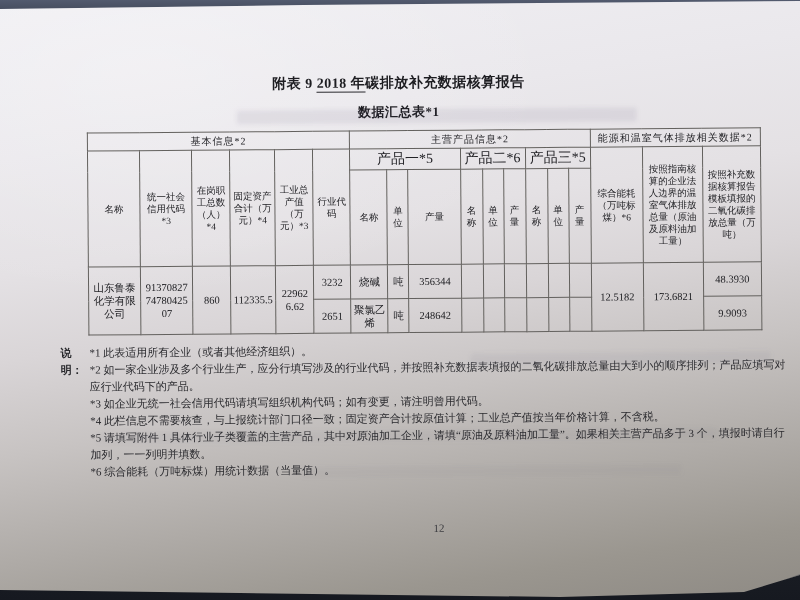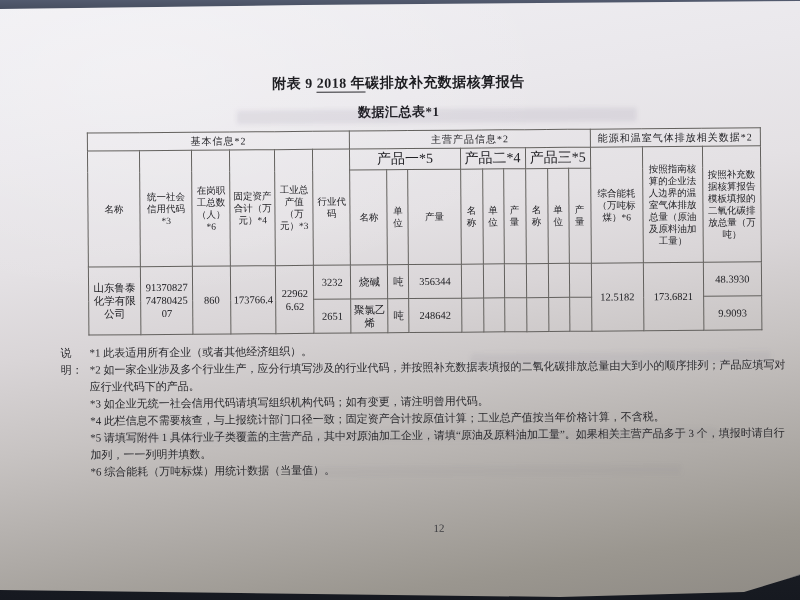--- a/index.html
+++ b/index.html
@@ -49,21 +49,21 @@
   .ch{font-size:9.5px;line-height:12px;}
   .ch.tall{height:92px;}
   .num{word-break:break-all;}
   tr.dr td{font-size:10.5px;height:31px;line-height:13px;}
   td.cname{padding:1px 7px;line-height:14px;}
   .notes{
     display:flex;align-items:flex-start;
     margin:9px 0 0 60px;width:732px;
     font-size:11px;line-height:17px;color:#2a2a2e;
   }
-  .notes-label{flex:0 0 29px;font-weight:normal;}
+  .notes-label{flex:0 0 29px;font-weight:bold;}
   .notes-items{flex:1;}
   .note-item{margin:0;}
   .pageno{
     margin-top:44px;text-align:center;font-size:11px;color:#3c3c40;
     transform:translateX(37px);
   }
   .corner-sliver{
     position:absolute;right:0;bottom:0;width:70px;height:26px;
     clip-path:polygon(100% 0,100% 100%,0 100%);
     background:#55585f;opacity:0.55;
@@ -107,47 +107,47 @@
       </colgroup>
       <tbody>
           <tr>
         <th class="gh" colspan="6">基本信息*2</th>
         <th class="gh" colspan="9">主营产品信息*2</th>
         <th class="gh" colspan="3">能源和温室气体排放相关数据*2</th>
       </tr>
       <tr>
         <th class="ch" rowspan="2">名称</th>
         <th class="ch" rowspan="2">统一社会信用代码*3</th>
-        <th class="ch" rowspan="2">在岗职工总数（人）*6</th>
+        <th class="ch" rowspan="2">在岗职工总数（人）*4</th>
         <th class="ch" rowspan="2">固定资产合计（万元）*4</th>
         <th class="ch" rowspan="2">工业总产值（万元）*3</th>
         <th class="ch" rowspan="2">行业代码</th>
         <th class="sg" colspan="3">产品一*5</th>
-        <th class="sg" colspan="3">产品二*4</th>
+        <th class="sg" colspan="3">产品二*6</th>
         <th class="sg" colspan="3">产品三*5</th>
         <th class="ch" rowspan="2">综合能耗（万吨标煤）*6</th>
         <th class="ch" rowspan="2">按照指南核算的企业法人边界的温室气体排放总量（原油及原料油加工量）</th>
         <th class="ch" rowspan="2">按照补充数据核算报告模板填报的二氧化碳排放总量（万吨）</th>
       </tr>
       <tr>
         <th class="ch tall">名称</th>
         <th class="ch tall">单位</th>
         <th class="ch tall">产量</th>
         <th class="ch tall">名称</th>
         <th class="ch tall">单位</th>
         <th class="ch tall">产量</th>
         <th class="ch tall">名称</th>
         <th class="ch tall">单位</th>
         <th class="ch tall">产量</th>
       </tr>
       <tr class="dr">
         <td class="cname" rowspan="2">山东鲁泰化学有限公司</td>
         <td class="num" rowspan="2">913708277478042507</td>
         <td rowspan="2">860</td>
-        <td class="num" rowspan="2">173766.4</td>
+        <td class="num" rowspan="2">112335.5</td>
         <td class="num" rowspan="2">229626.62</td>
         <td>3232</td>
         <td>烧碱</td>
         <td>吨</td>
         <td class="num">356344</td>
         <td></td>
         <td></td>
         <td></td>
         <td></td>
         <td></td>

